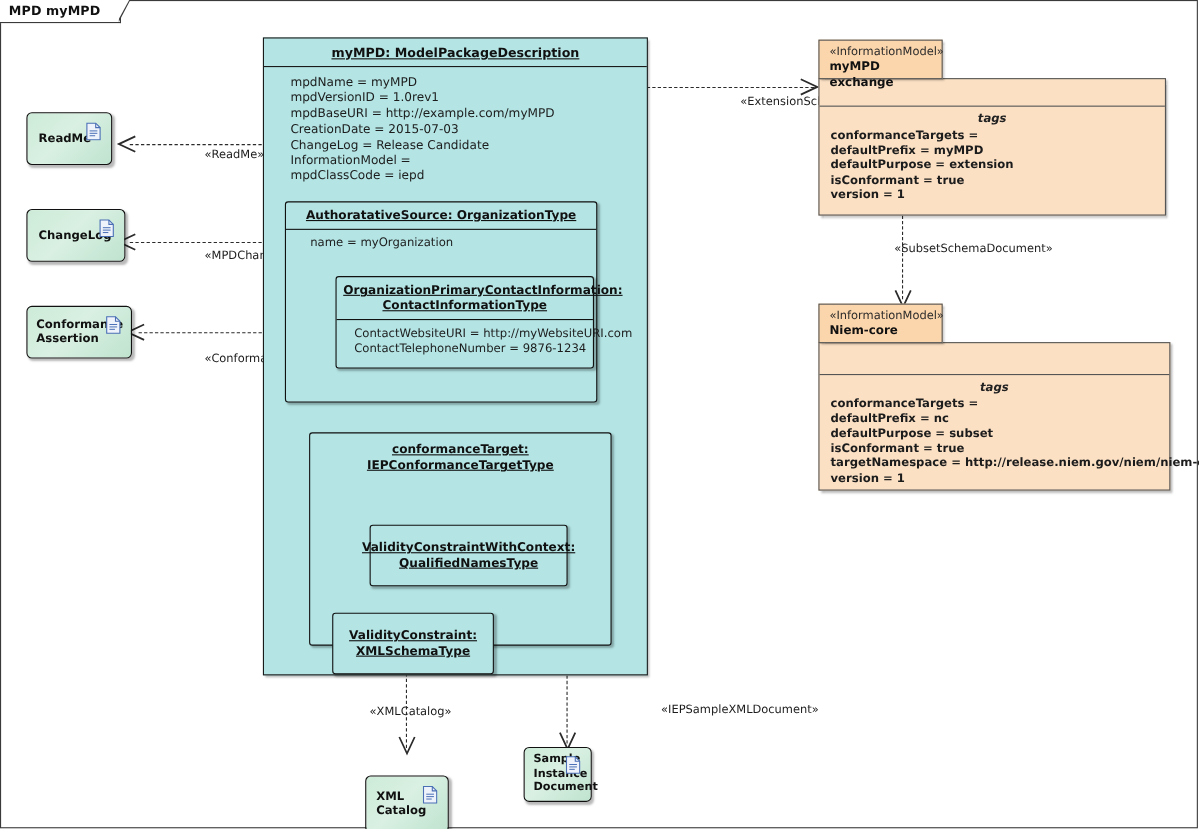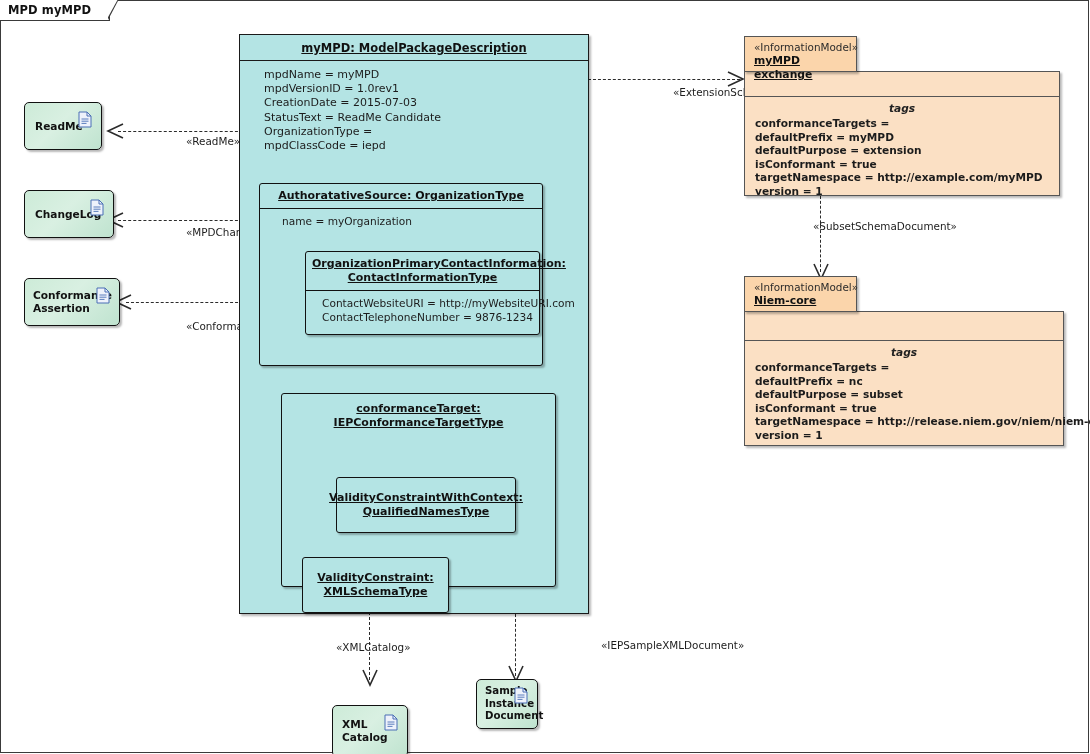--- a/index.html
+++ b/index.html
@@ -43,21 +43,21 @@
             background:linear-gradient(135deg,#cdebd8 0%,#d9f0e2 45%,#bfe3cf 100%);
             display:flex;align-items:center;}
   .artifact .lbl{font-size:10.6px;font-weight:bold;color:#111;line-height:13px;padding-left:10px;flex:1;}
   .artifact .doc-icon{position:absolute;right:9px;top:8px;}
 
   
   .imodel{position:absolute;}
   .im-tab{position:absolute;left:0;top:0;background:#fbd5ab;border:1.2px solid #555;
           box-sizing:border-box;padding:4px 8px 4px 9px;z-index:3;}
   .im-stereo{font-size:10.4px;color:#2b2b2b;line-height:13px;}
-  .im-name{font-size:10.8px;font-weight:bold;color:#111;line-height:14px;text-decoration:underline;}
+  .im-name{font-size:10.8px;font-weight:bold;color:#111;line-height:14px;}
   .im-body{position:absolute;background:#fbe0c4;border:1.2px solid #555;box-sizing:border-box;font-weight:bold;}
   .im-empty{height:24px;border-bottom:1.2px solid #555;}
   .im-tags{text-align:center;font-style:italic;font-size:10.6px;color:#222;padding:5px 0 3px;}
   .im-body .attr{font-size:10.6px;line-height:13.6px;padding-left:10px;color:#1c1c1c;}
 
   
   .hline{position:absolute;border-top:1.4px dashed #2b2b2b;height:0;}
   .vline{position:absolute;border-left:1.4px dashed #2b2b2b;width:0;}
   .stereo-lbl{position:absolute;font-size:10.4px;color:#1c1c1c;white-space:nowrap;}
   
@@ -131,23 +131,24 @@
   </div>
   <div class="stereo-lbl" style="left:601px;top:639px;">«IEPSampleXMLDocument»</div>
 
   <div class="pkg shadow" style="left:239px;top:34px;width:350px;height:580px;">
     <div class="pkg-title">
       <u>myMPD: ModelPackageDescription</u>
     </div>
     <div class="attrs">
       <div class="attr">mpdName = myMPD</div>
       <div class="attr">mpdVersionID = 1.0rev1</div>
+      <div class="attr">mpdBaseURI = http://example.com/myMPD</div>
       <div class="attr">CreationDate = 2015-07-03</div>
-      <div class="attr">StatusText = ReadMe Candidate</div>
-      <div class="attr">OrganizationType =</div>
+      <div class="attr">ChangeLog = Release Candidate</div>
+      <div class="attr">InformationModel =</div>
       <div class="attr">mpdClassCode = iepd</div>
     </div>
 
     <div class="cls shadow" style="left:19px;top:148px;width:284px;height:183px;">
       <div class="cls-hdr">
         <u>AuthoratativeSource: OrganizationType</u>
       </div>
       <div class="cls-sep"></div>
       <div class="cls-body">
         <div class="attr">name = myOrganization</div>
@@ -265,21 +266,20 @@
       <div class="im-stereo">«InformationModel»</div>
       <div class="im-name">myMPD exchange</div>
     </div>
     <div class="im-body shadow" style="left:0;top:35px;width:316px;height:125px;">
       <div class="im-empty"></div>
       <div class="im-tags">tags</div>
       <div class="attr">conformanceTargets =</div>
       <div class="attr">defaultPrefix = myMPD</div>
       <div class="attr">defaultPurpose = extension</div>
       <div class="attr">isConformant = true</div>
-      <div class="attr">targetNamespace = http://example.com/myMPD</div>
       <div class="attr">version = 1</div>
     </div>
   </div>
 
   <div class="imodel" style="left:744px;top:276px;width:316px;height:170px;">
     <div class="im-tab shadow" style="width:113px;height:36px;">
       <div class="im-stereo">«InformationModel»</div>
       <div class="im-name">Niem-core</div>
     </div>
     <div class="im-body shadow" style="left:0;top:35px;width:320px;height:135px;">

